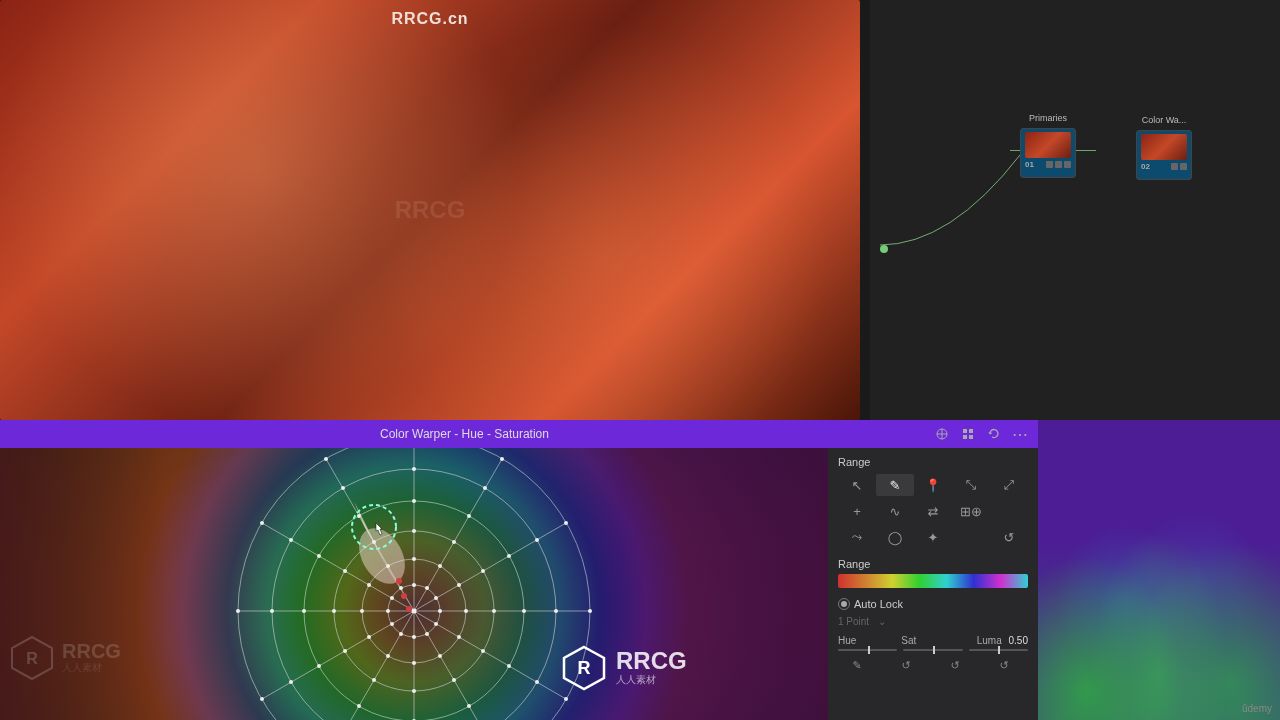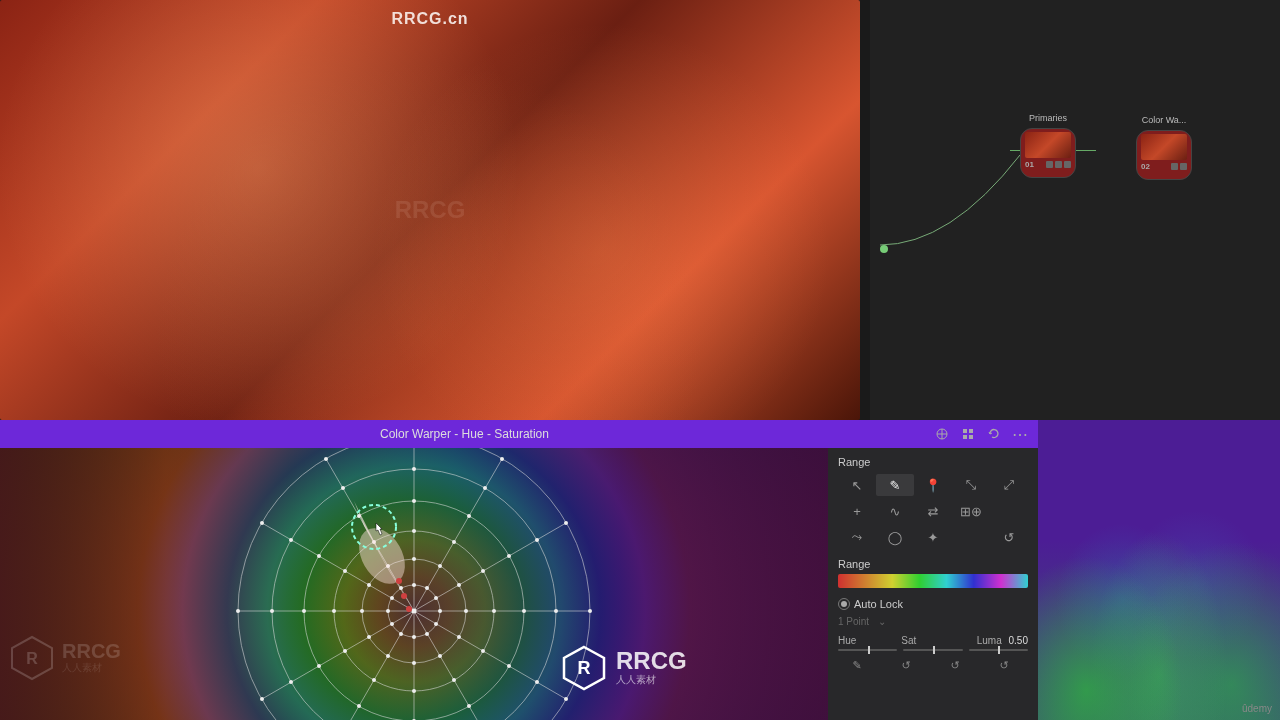--- a/index.html
+++ b/index.html
@@ -23,22 +23,22 @@
   .watermark-center {
     position: absolute; left: 50%; top: 50%; transform: translate(-50%,-50%);
     color: rgba(255,255,255,0.12); font-size: 24px; font-weight: bold;
   }
   
   .node-graph {
     position: absolute; top: 0; left: 870px; right: 0; height: 420px;
     background: #212121;
   }
   .node {
-    position: absolute; width: 56px; height: 50px; border-radius: 12px;
-    background: #7f1d1d; border: 1px solid #444;
+    position: absolute; width: 56px; height: 50px; border-radius: 3px;
+    background: #0c4a6e; border: 1px solid #444;
   }
   .node-thumb {
     width: 46px; height: 26px; margin: 3px auto 0;
     background: linear-gradient(135deg, #8b2314, #c44828, #6b1f12);
     border-radius: 2px;
   }
   .node-label {
     position: absolute; top: -16px; left: 0; right: 0; text-align: center;
     font-size: 9px; color: #bbb;
   }

